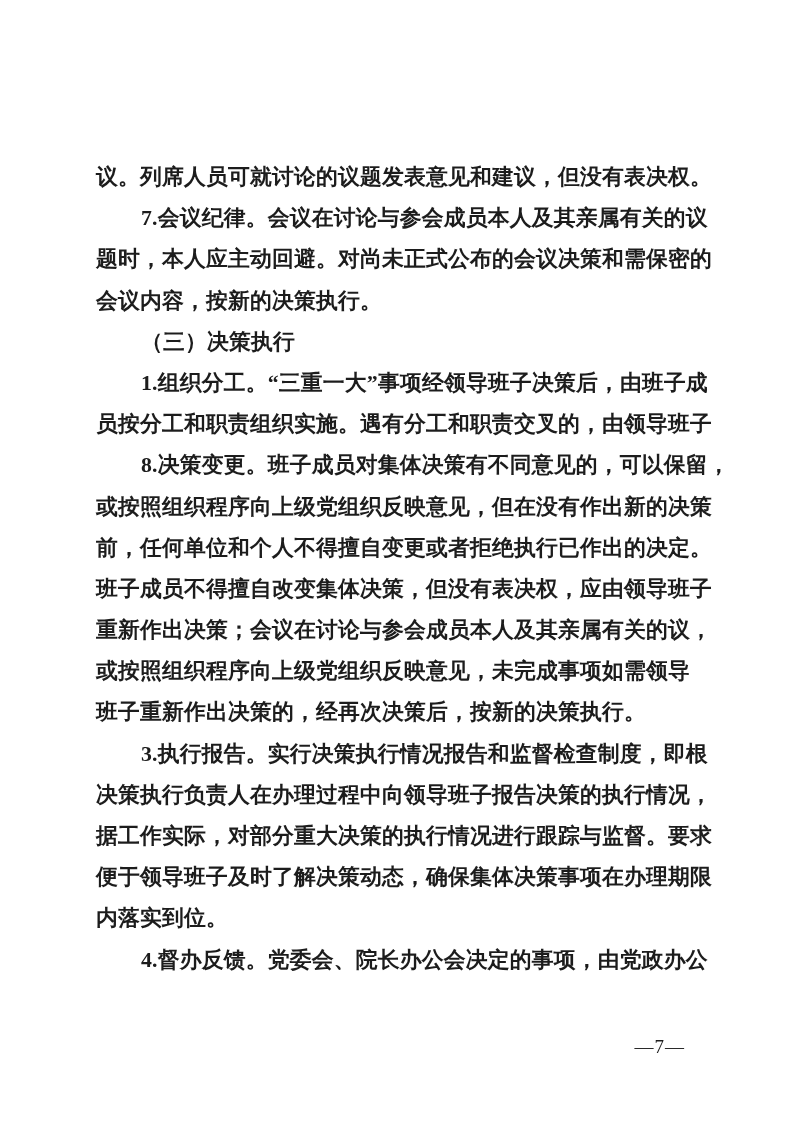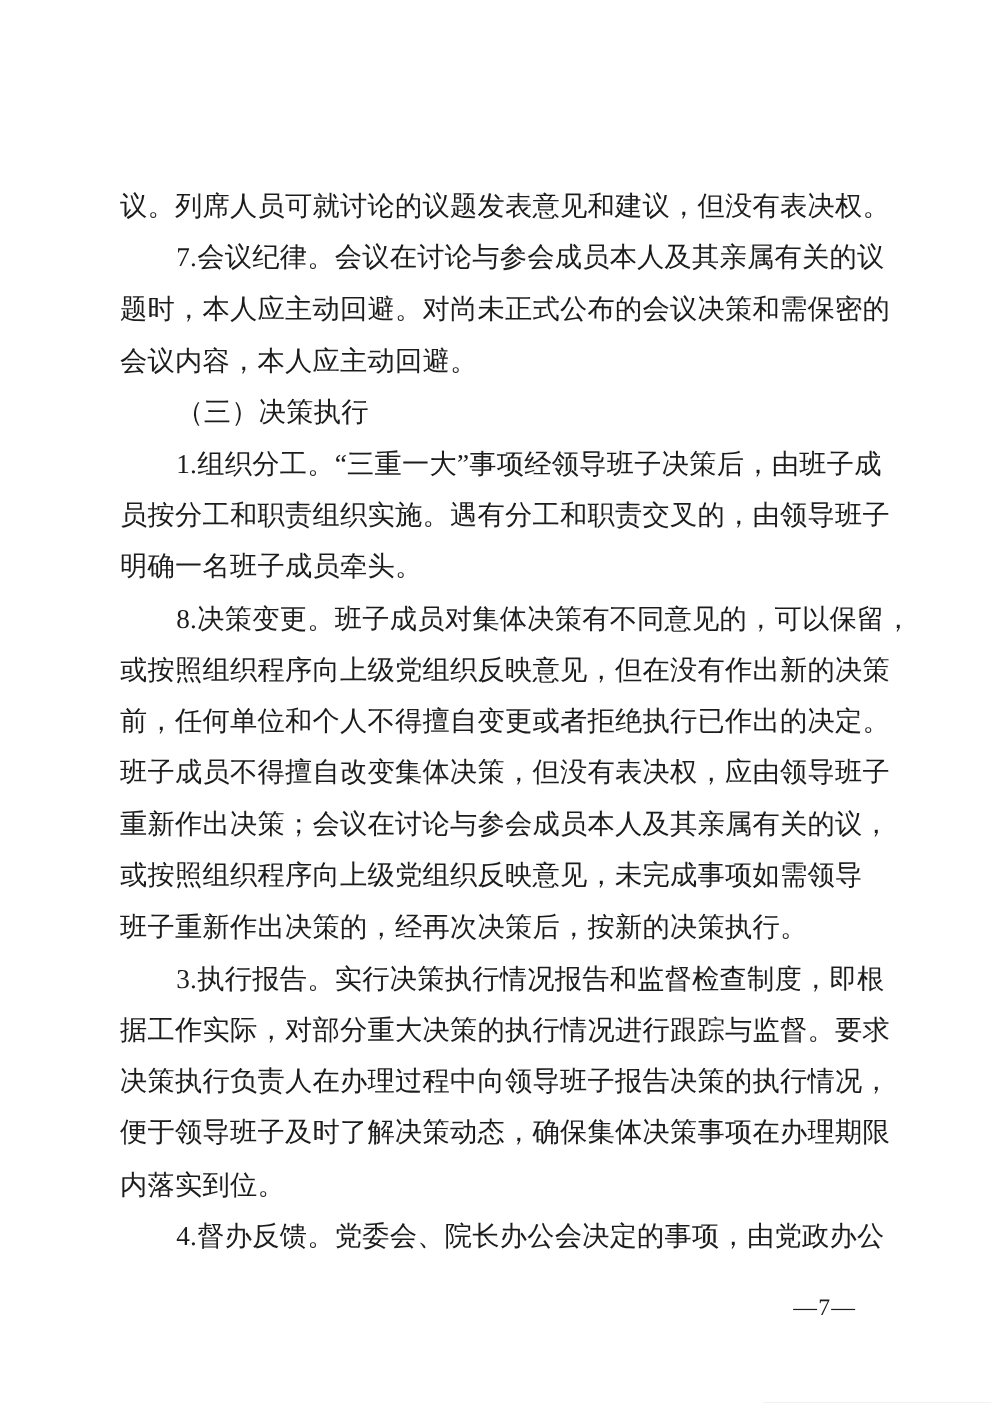--- a/index.html
+++ b/index.html
@@ -12,22 +12,23 @@
     width: 793px;
     height: 1122px;
     margin: 0 auto;
     background: #ffffff;
     overflow: hidden;
     font-family: "Liberation Serif", "DejaVu Serif", serif;
   }
   .text-block {
     position: absolute;
     left: 96px;
-    top: 145px;
+    top: 157px;
     width: 625px;
+    font-weight: bold;
   }
   .line {
     height: 41.2px;
     line-height: 41.2px;
     font-size: 21.8px;
     color: #1c1c1c;
     white-space: nowrap;
     letter-spacing: 0.2px;
   }
   .line.indent {
@@ -44,33 +45,32 @@
   }
 </style>
 </head>
 <body>
 
 <div class="page">
   <div class="text-block" id="text-block">
       <div class="line">议。列席人员可就讨论的议题发表意见和建议，但没有表决权。</div>
       <div class="line indent">7.会议纪律。会议在讨论与参会成员本人及其亲属有关的议</div>
       <div class="line">题时，本人应主动回避。对尚未正式公布的会议决策和需保密的</div>
-      <div class="line">会议内容，本人应主动回避。</div>
+      <div class="line">会议内容，按新的决策执行。</div>
       <div class="line indent">（三）决策执行</div>
       <div class="line indent">1.组织分工。“三重一大”事项经领导班子决策后，由班子成</div>
       <div class="line">员按分工和职责组织实施。遇有分工和职责交叉的，由领导班子</div>
-      <div class="line">明确一名班子成员牵头。</div>
       <div class="line indent">8.决策变更。班子成员对集体决策有不同意见的，可以保留，</div>
       <div class="line">或按照组织程序向上级党组织反映意见，但在没有作出新的决策</div>
       <div class="line">前，任何单位和个人不得擅自变更或者拒绝执行已作出的决定。</div>
       <div class="line">班子成员不得擅自改变集体决策，但没有表决权，应由领导班子</div>
       <div class="line">重新作出决策；会议在讨论与参会成员本人及其亲属有关的议，</div>
       <div class="line">或按照组织程序向上级党组织反映意见，未完成事项如需领导</div>
       <div class="line">班子重新作出决策的，经再次决策后，按新的决策执行。</div>
       <div class="line indent">3.执行报告。实行决策执行情况报告和监督检查制度，即根</div>
+      <div class="line">决策执行负责人在办理过程中向领导班子报告决策的执行情况，</div>
       <div class="line">据工作实际，对部分重大决策的执行情况进行跟踪与监督。要求</div>
-      <div class="line">决策执行负责人在办理过程中向领导班子报告决策的执行情况，</div>
       <div class="line">便于领导班子及时了解决策动态，确保集体决策事项在办理期限</div>
       <div class="line">内落实到位。</div>
       <div class="line indent">4.督办反馈。党委会、院长办公会决定的事项，由党政办公</div>
     </div>
   <div class="page-number">—7—</div>
 </div>
 
 </body></html>

